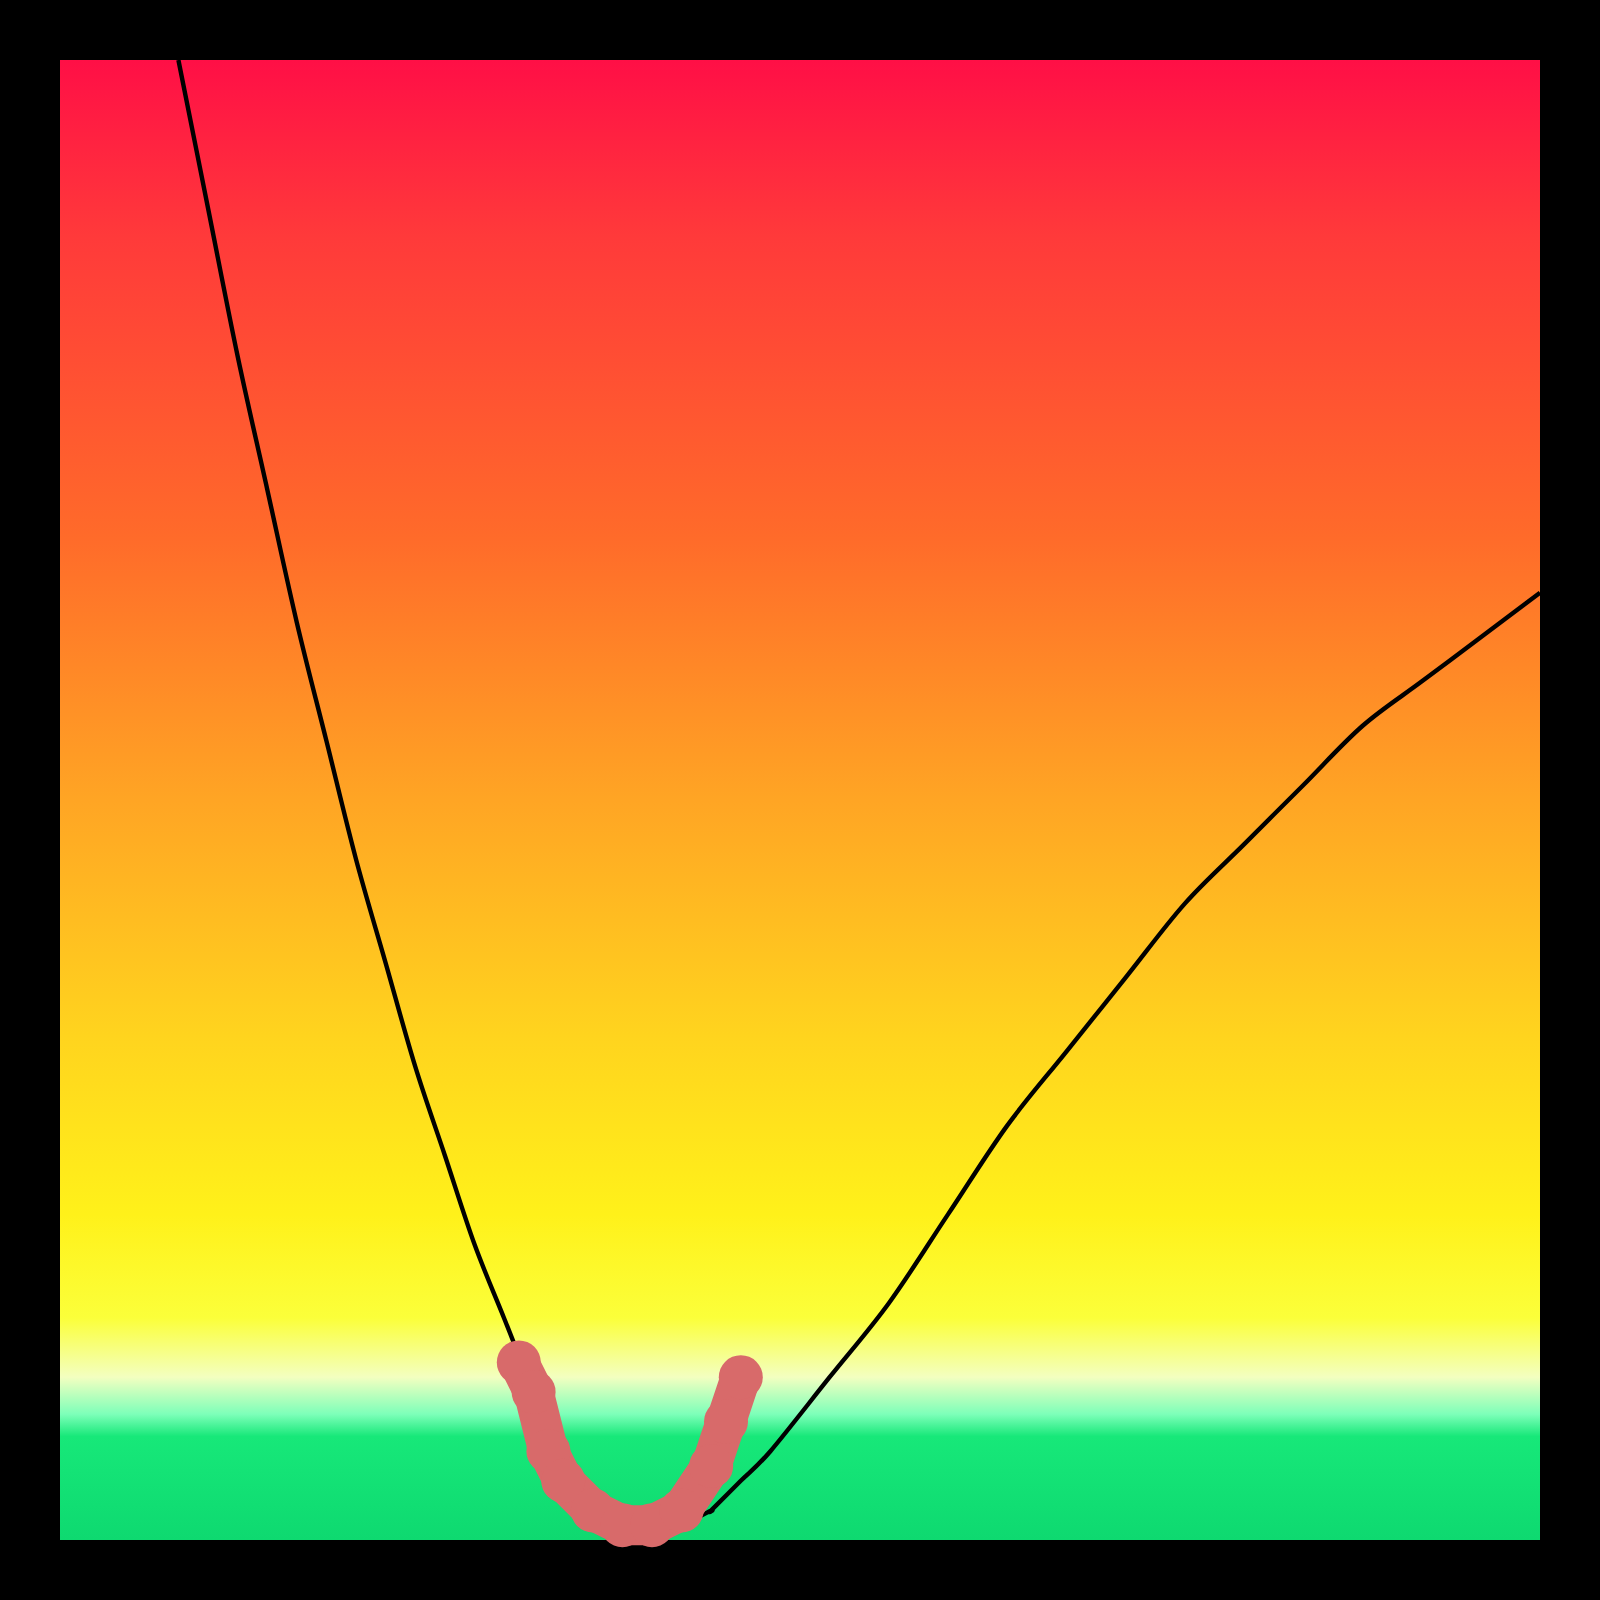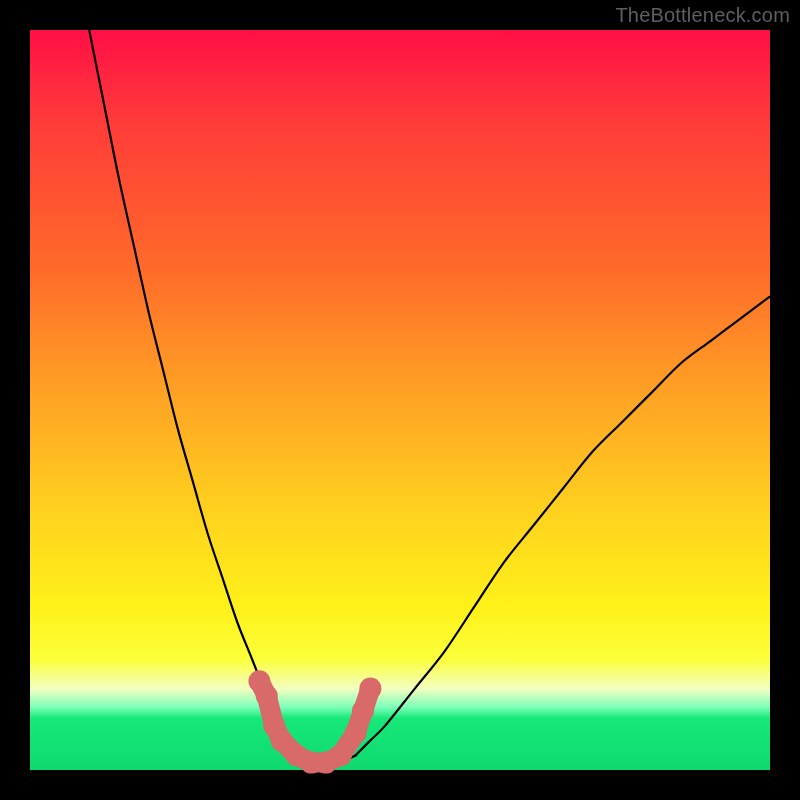--- a/index.html
+++ b/index.html
@@ -73,14 +73,13 @@
           <circle cx="266.4" cy="725.2" r="11" fill="#d86a6a"></circle>
           <circle cx="281.2" cy="732.6" r="11" fill="#d86a6a"></circle>
           <circle cx="296" cy="732.6" r="11" fill="#d86a6a"></circle>
           <circle cx="310.8" cy="725.2" r="11" fill="#d86a6a"></circle>
           <circle cx="325.6" cy="703" r="11" fill="#d86a6a"></circle>
           <circle cx="333" cy="680.8" r="11" fill="#d86a6a"></circle>
           <circle cx="340.40000000000003" cy="658.6" r="11" fill="#d86a6a"></circle>
         </g>
     </svg>
   </div>
-  <div class="watermark">TheBottleneck.com</div>
 </div>
 
 </body></html>

